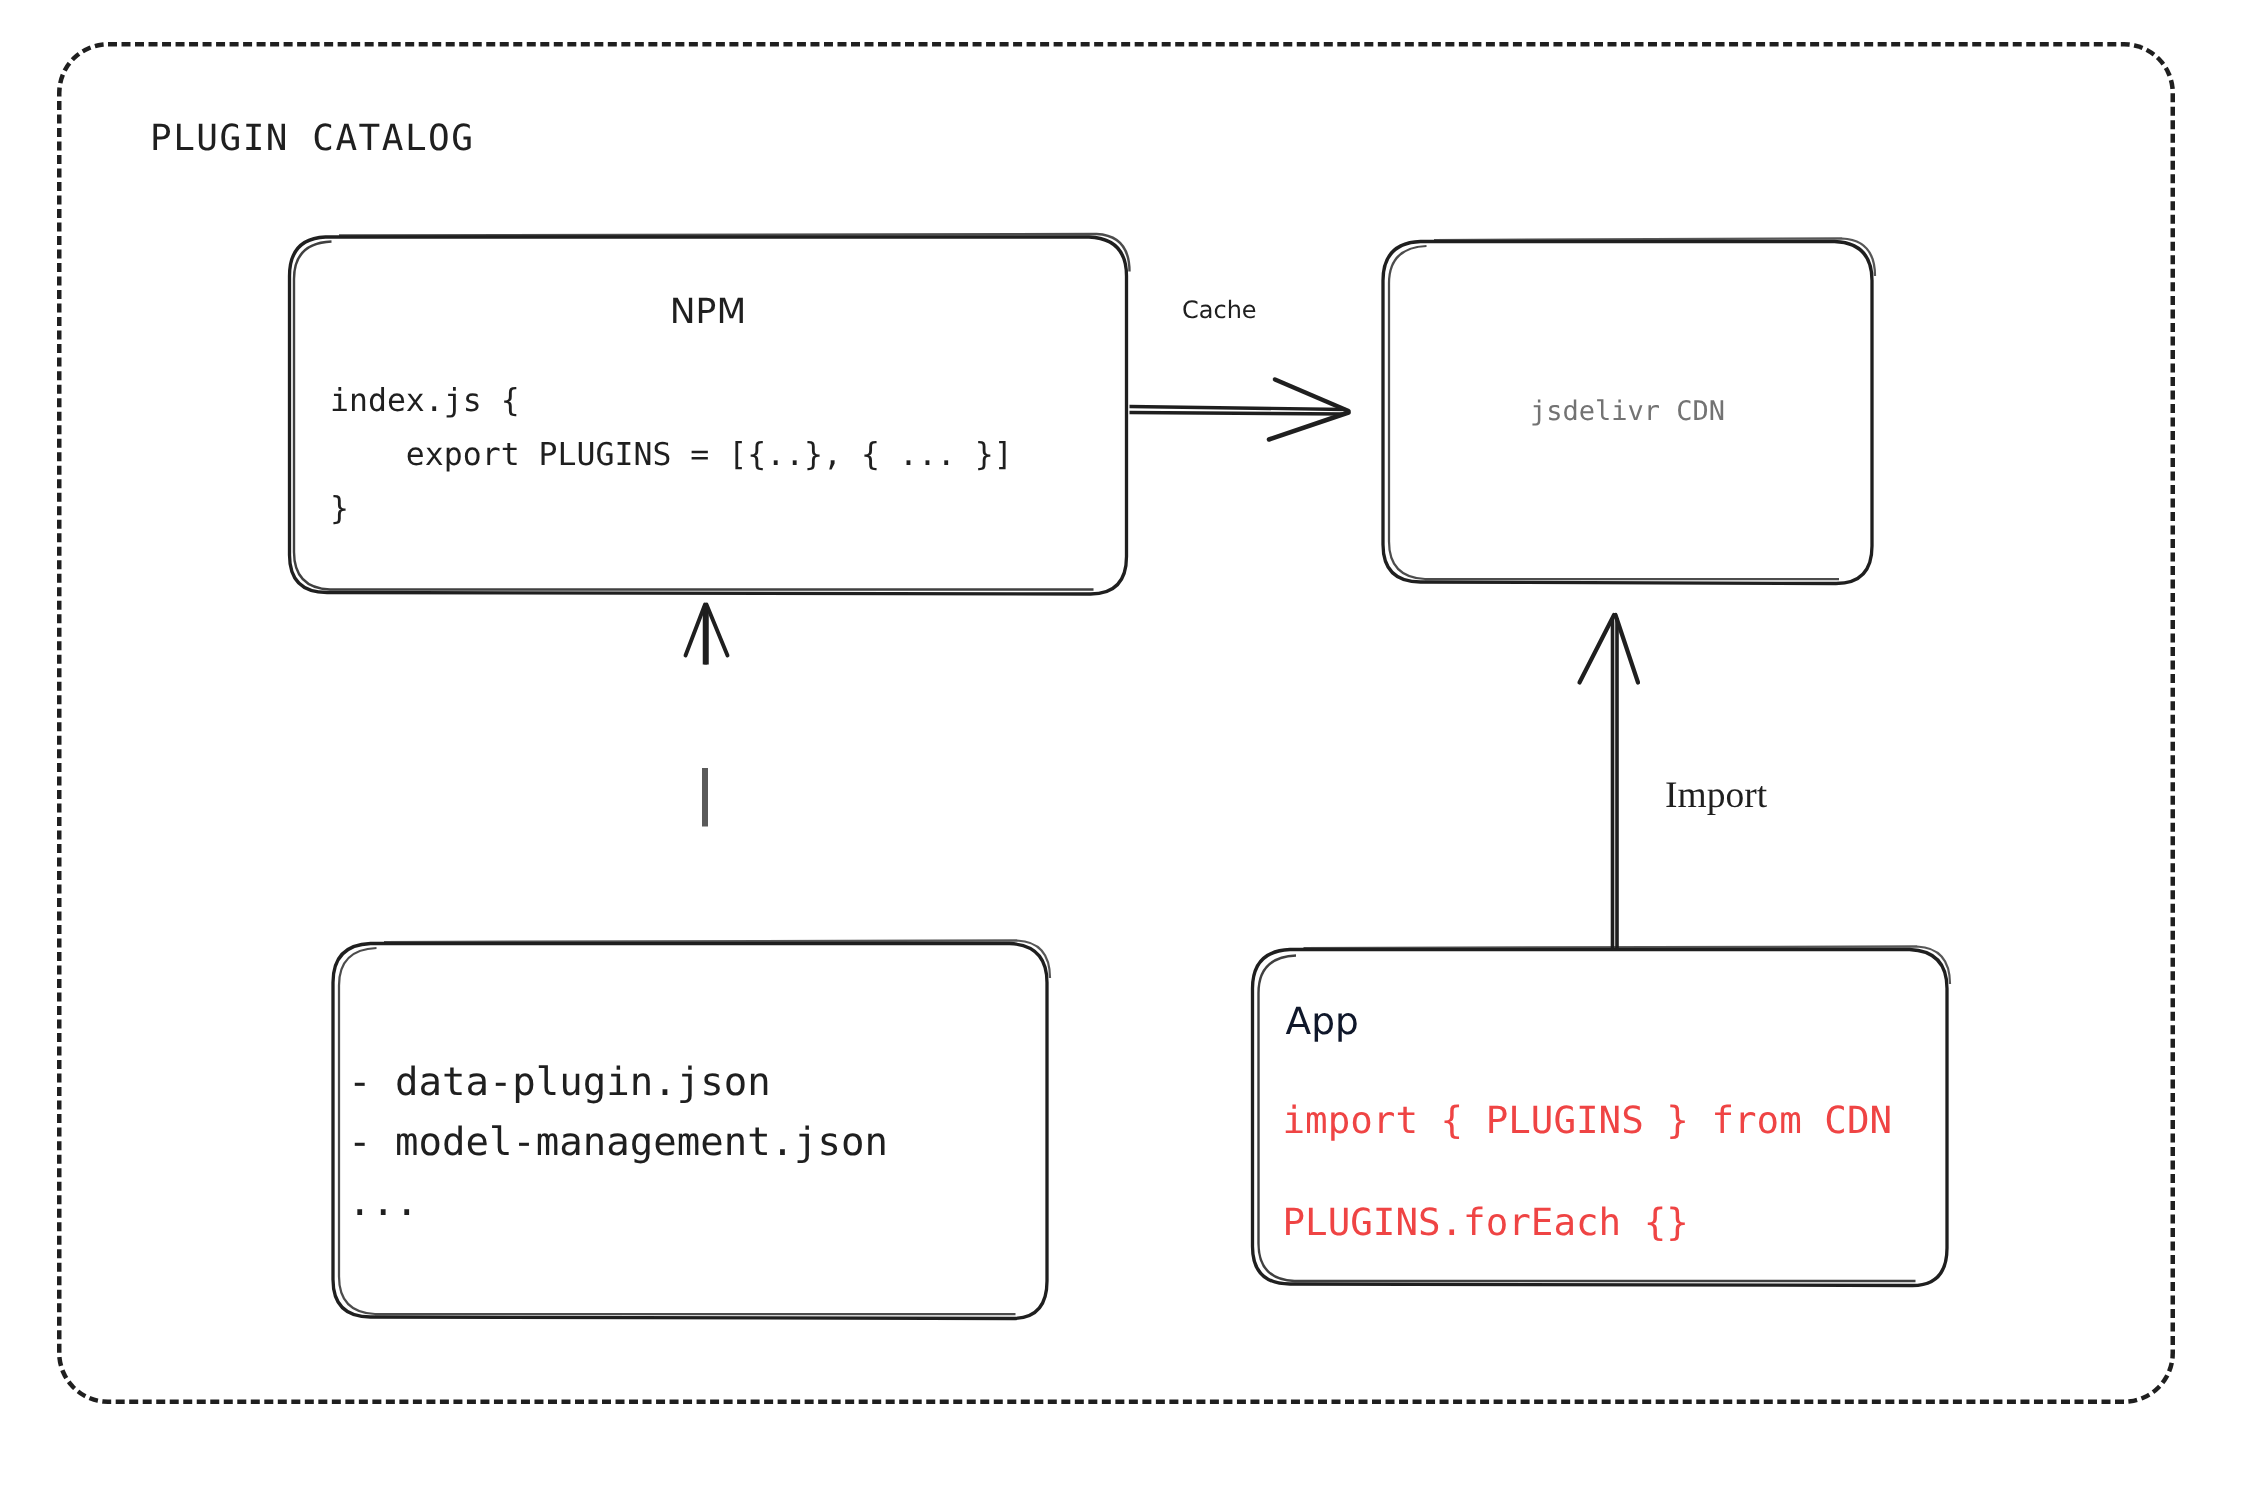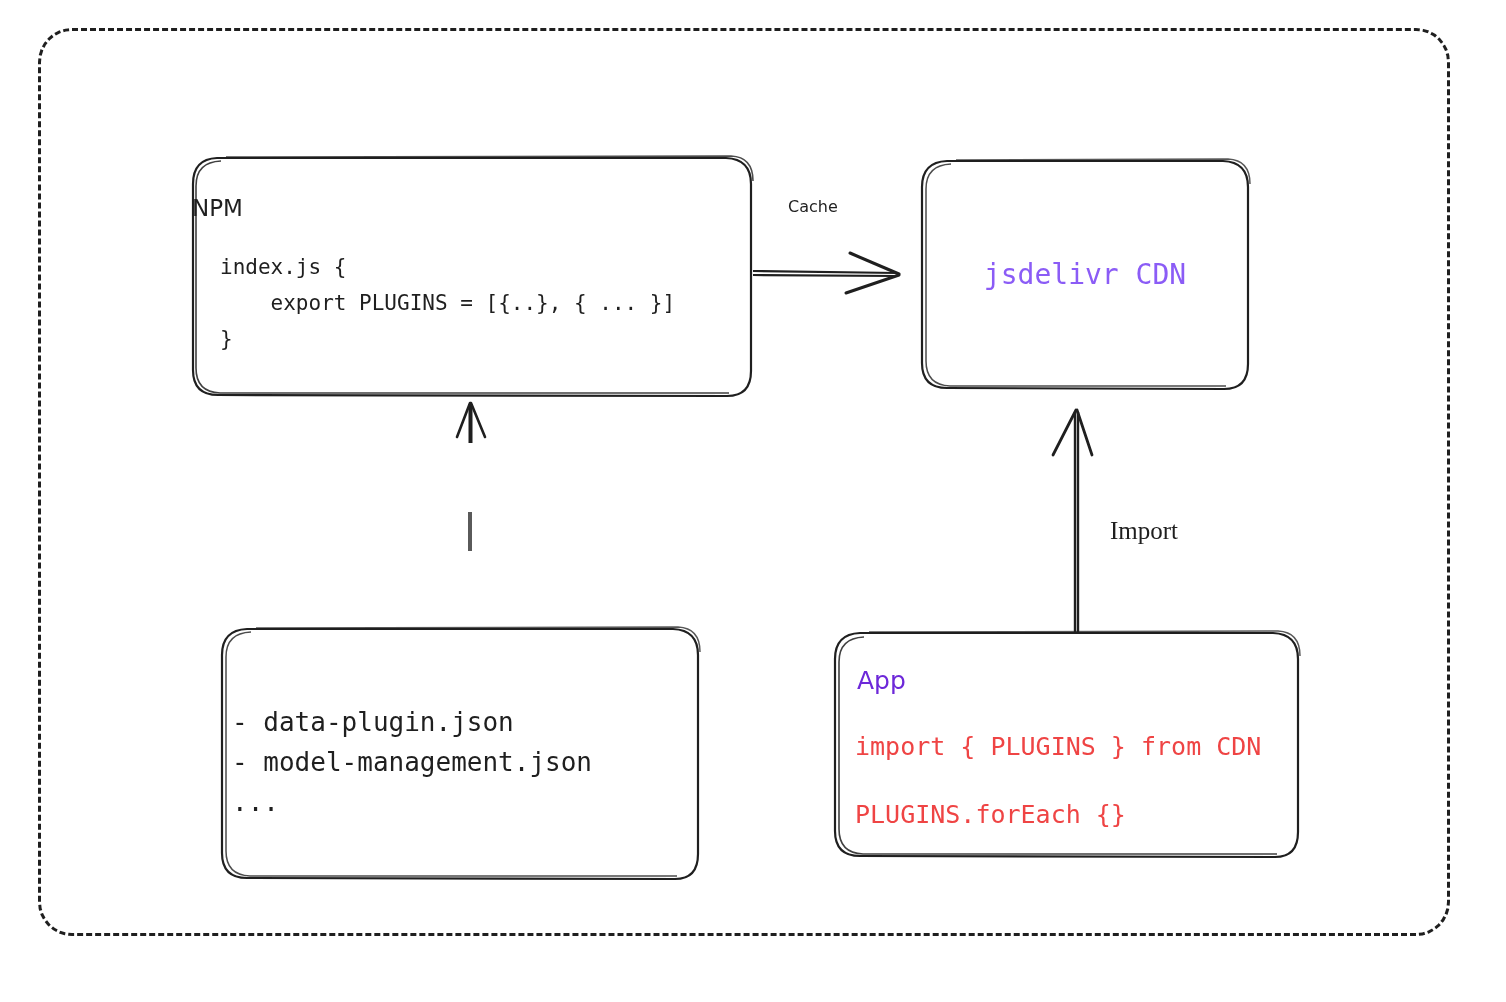--- a/index.html
+++ b/index.html
@@ -69,36 +69,37 @@
   .node-npm   { left: 192px; top: 157px;  width: 560px; height: 240px; }
   .node-cdn   { left: 920px; top: 160px;  width: 330px; height: 230px; }
   .node-repo  { left: 220px; top: 628px;  width: 480px; height: 252px; }
   .node-app   { left: 833px; top: 632px;  width: 467px; height: 226px; }
 
   .box-title-center {
     position: absolute;
     top: 38px;
     left: 0;
     width: 100%;
+    text-align: center;
     font-family: "DejaVu Sans", sans-serif;
     font-size: 23px;
     color: #1f1f1f;
     white-space: pre;
   }
 
   .box-title-mono-center {
     position: absolute;
     top: 50%;
     left: 0;
     width: 100%;
     transform: translateY(-52%);
     text-align: center;
     font-family: "DejaVu Sans Mono", monospace;
-    font-size: 28px;
-    color: #8b5cf6;
+    font-size: 18px;
+    color: #737373;
     white-space: pre;
   }
 
   .code-block {
     position: absolute;
     left: 28px;
     top: 92px;
     font-family: "DejaVu Sans Mono", monospace;
     font-size: 21px;
     line-height: 36px;
@@ -116,21 +117,21 @@
     color: #1f1f1f;
     white-space: pre;
   }
 
   .app-label {
     position: absolute;
     left: 24px;
     top: 34px;
     font-family: "DejaVu Sans", sans-serif;
     font-size: 25px;
-    color: #6d28d9;
+    color: #0f172a;
     white-space: pre;
   }
   .app-code {
     position: absolute;
     left: 22px;
     font-family: "DejaVu Sans Mono", monospace;
     font-size: 25px;
     color: #ef4444;
     white-space: pre;
   }
@@ -195,20 +196,21 @@
 
     <g>
       <path d="M1075,412 L1075,645" stroke="#1f1f1f" stroke-width="2.4" fill="none"></path>
       <path d="M1078,412 L1078,645" stroke="#1f1f1f" stroke-width="2.4" fill="none"></path>
       <path d="M1053,455 L1076,410" stroke="#1f1f1f" stroke-width="2.8" fill="none" stroke-linecap="round"></path>
       <path d="M1092,455 L1077,410" stroke="#1f1f1f" stroke-width="2.8" fill="none" stroke-linecap="round"></path>
     </g>
   </svg>
 
   <div class="outer-frame"></div>
+  <div class="frame-title">PLUGIN CATALOG</div>
 
   <div class="node node-npm">
     <svg class="sketch" viewBox="0 0 572 252" preserveAspectRatio="none">
       <path d="M31,7 Q7,8 7,33 L7,219 Q7,244 32,244 L541,245 Q565,245 565,220 L565,33 Q565,8 540,7 Z" fill="#ffffff" stroke="#1f1f1f" stroke-width="2.2"></path>
       <path d="M35,10 Q10,11 10,35 L10,217 Q10,241 34,242 L543,242" fill="none" stroke="#1f1f1f" stroke-width="1.6" opacity="0.85"></path>
       <path d="M40,6 L545,5 Q567,6 567,30" fill="none" stroke="#1f1f1f" stroke-width="1.6" opacity="0.8"></path>
     </svg>
     <div class="content">
       <div class="box-title-center">NPM</div>
       <div class="code-block">index.js {

